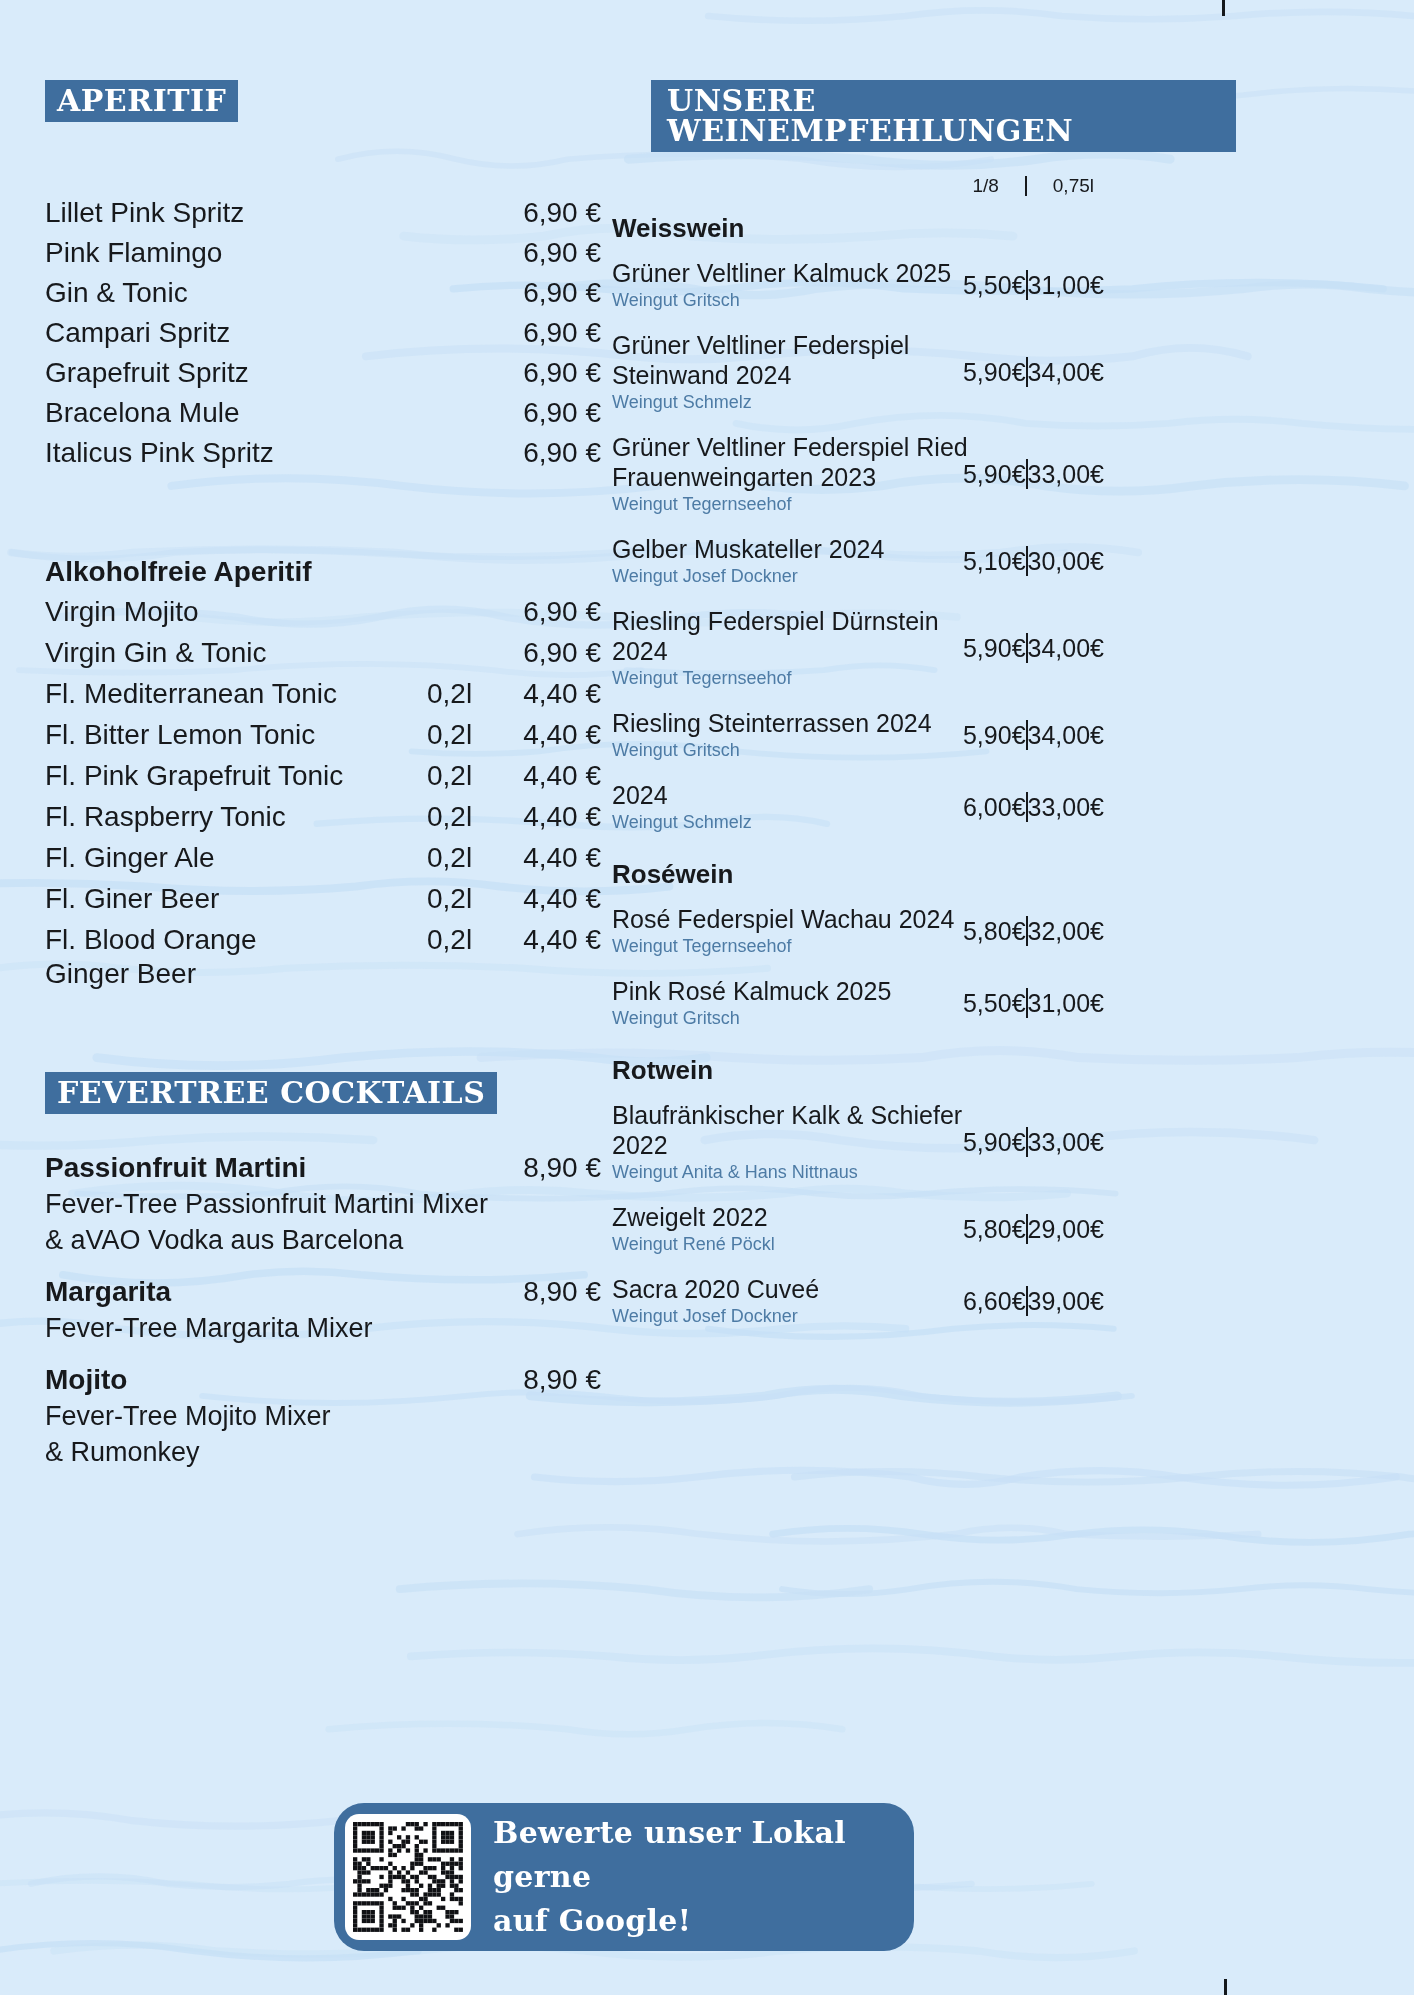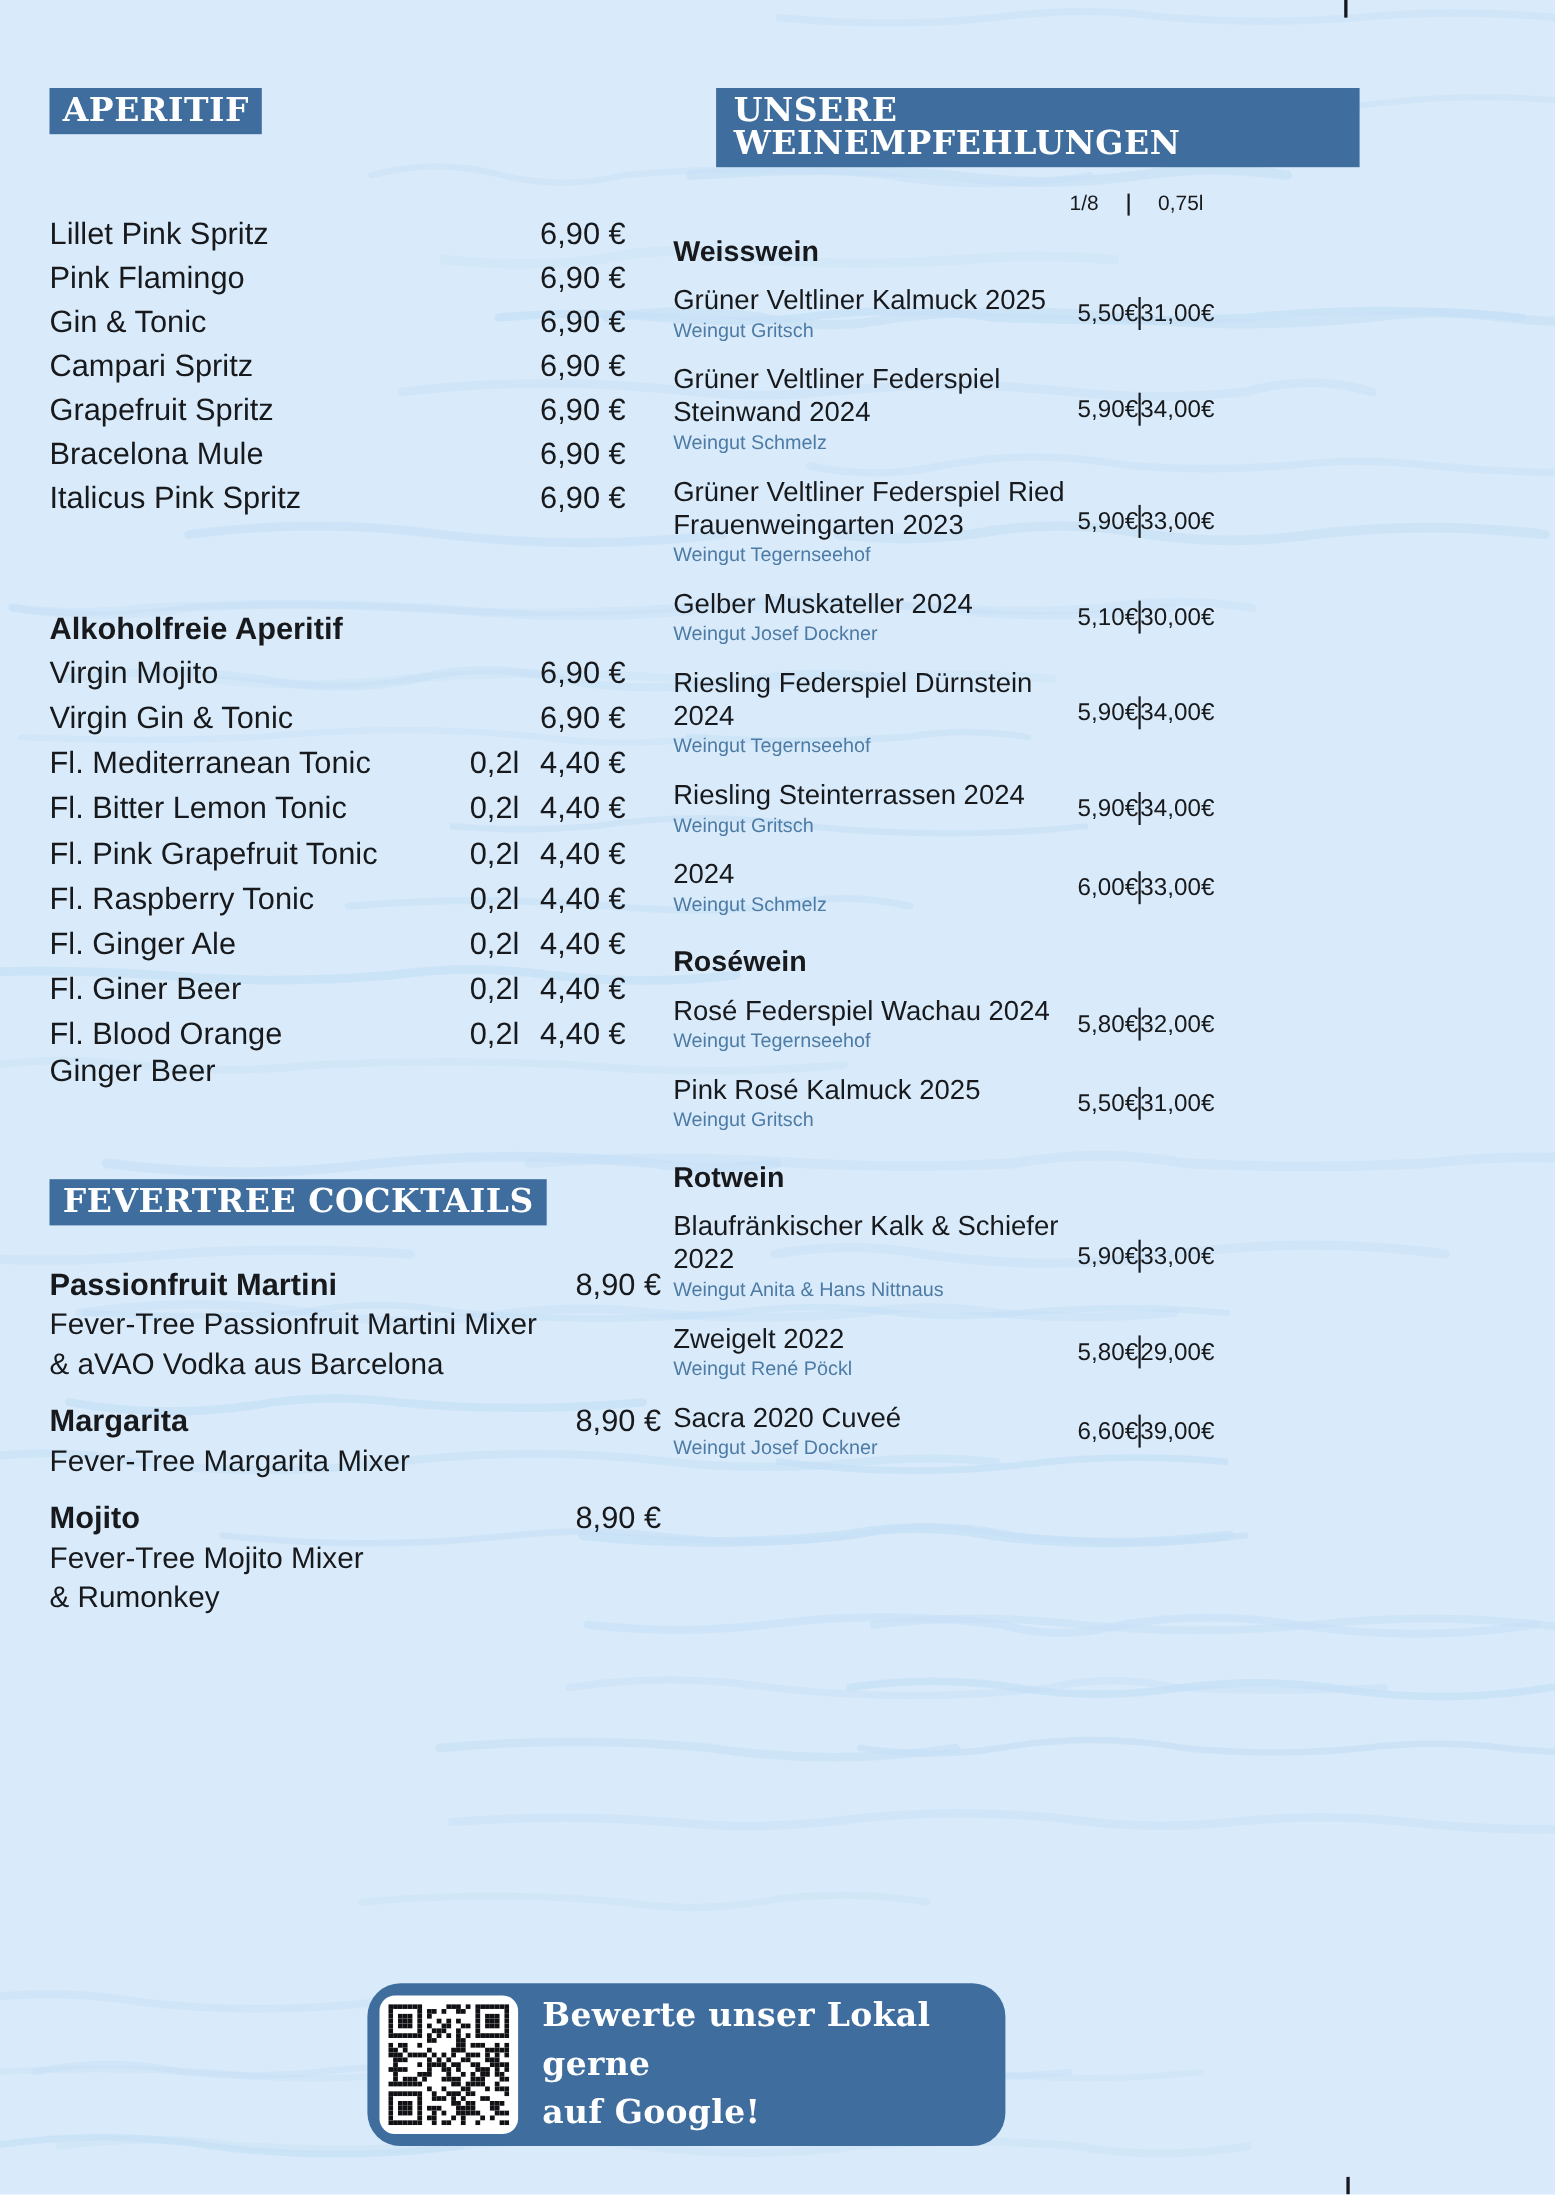--- a/index.html
+++ b/index.html
@@ -36,21 +36,21 @@
   }
   .hdr-right{width:585px;padding:6px 16px;margin-left:39px;}
 
   
   .aperitif-list{margin-top:74px;}
   .mrow{display:flex;align-items:flex-start;font-size:28px;line-height:33px;margin-bottom:7px;}
   .alk .mrow{line-height:34px;}
   .mi-name{flex:1;}
   .mi-name .nline{display:block;}
   .mi-size{width:64px;text-align:left;}
-  .mi-price{width:110px;white-space:nowrap;}
+  .mi-price{width:110px;text-align:right;white-space:nowrap;}
   .sub-heading{margin-top:86px;margin-bottom:6px;font-size:28px;line-height:34px;font-weight:bold;}
 
   .fever-box{margin-top:74px;}
   .cocktails{margin-top:36px;}
   .c-entry{margin-bottom:16px;}
   .c-top{display:flex;font-size:28px;line-height:36px;}
   .c-name{flex:1;font-weight:bold;}
   .c-price{width:120px;text-align:right;white-space:nowrap;}
   .c-desc{font-size:27px;line-height:36px;}
 
@@ -63,21 +63,21 @@
   .vbar{display:inline-block;width:2px;background:var(--ink);}
   .wine-heading{margin-top:24px;margin-bottom:14px;font-size:26px;line-height:32px;font-weight:bold;}
   .wine-heading.first{margin-top:14px;}
   .wine{position:relative;margin-bottom:18px;}
   .wname{width:470px;font-size:25px;line-height:30px;}
   .wname .wl{display:block;}
   .winery{width:470px;font-size:18px;line-height:24px;color:var(--winery);}
   .wprice{
     position:absolute;right:28px;top:50%;transform:translateY(-50%);
     display:flex;align-items:center;gap:0;
-    font-size:22px;white-space:nowrap;justify-content:center;
+    font-size:25px;white-space:nowrap;justify-content:center;
   }
   .wprice .vbar{height:30px;}
 
   
   .footer{
     position:absolute;left:334px;top:1803px;width:580px;height:148px;z-index:2;
     background:var(--accent);border-radius:30px;
     display:flex;align-items:center;padding:11px;
   }
   .qr-box{

